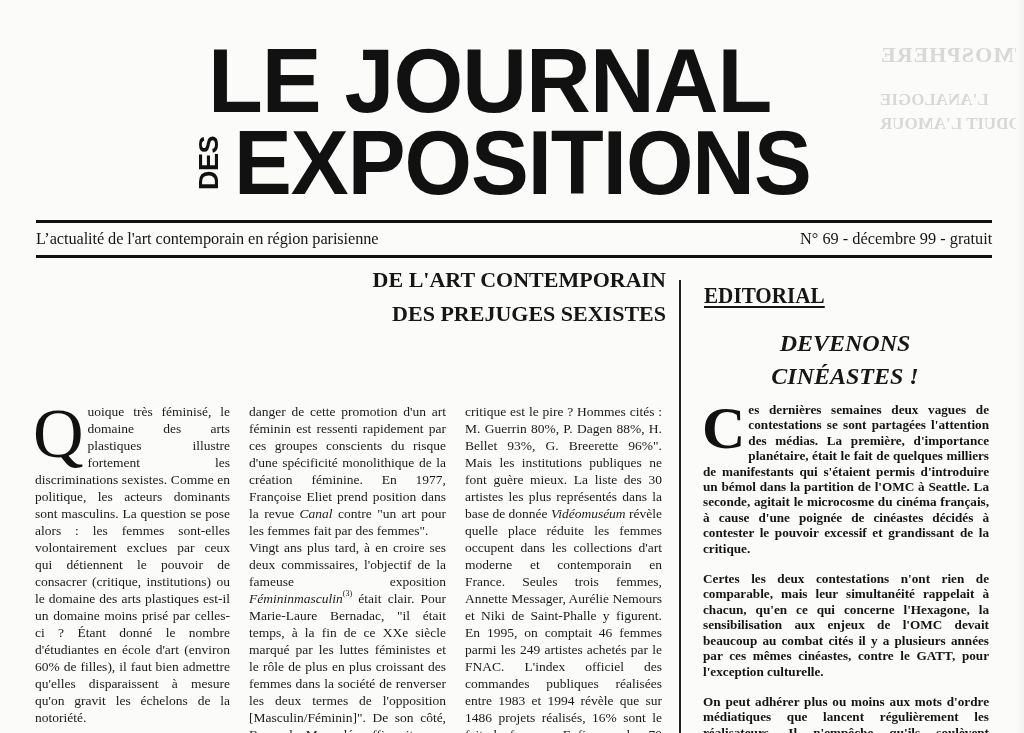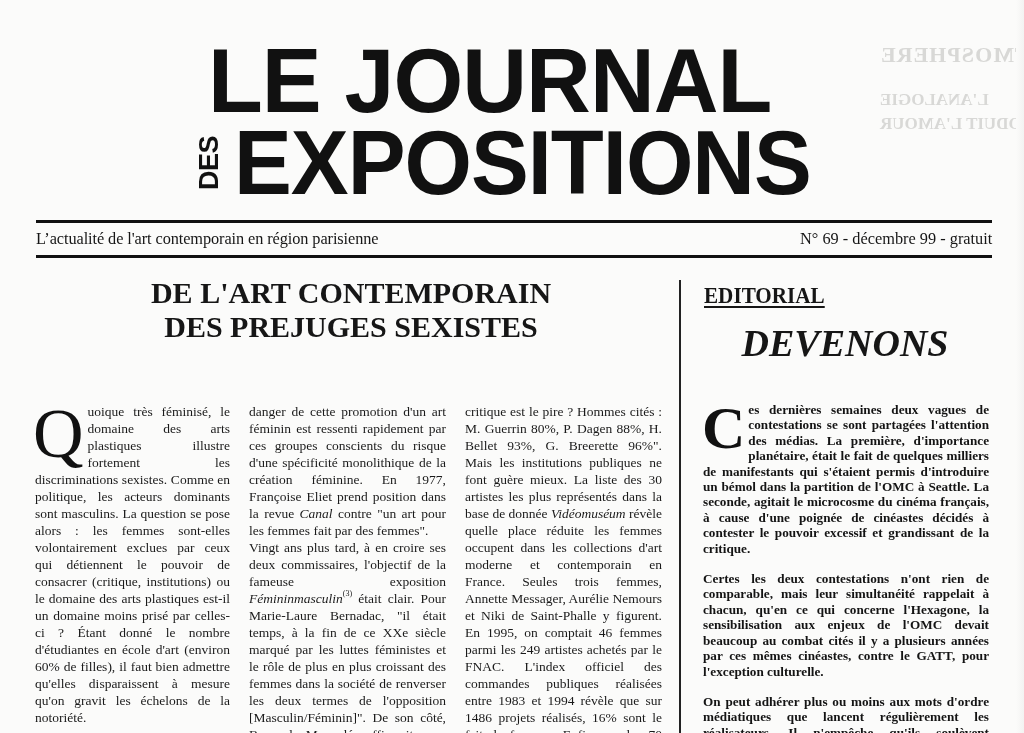--- a/index.html
+++ b/index.html
@@ -54,23 +54,23 @@
     transform: scaleX(0.96); transform-origin: left top;
   }
   .issue {
     position: absolute; right: 32px; top: 229px;
     font-size: 17px; white-space: nowrap;
     transform: scaleX(0.96); transform-origin: right top;
   }
 
   
   .headline {
-    position: absolute; left: 36px; width: 630px; top: 276px;
-    text-align: center; font-weight: bold;
-    font-size: 30px; line-height: 34px; letter-spacing: 0px;
+    position: absolute; left: 36px; width: 630px; top: 263px;
+    text-align: right; font-weight: bold;
+    font-size: 22px; line-height: 34px; letter-spacing: 0px;
   }
 
   .col {
     position: absolute; font-size: 13.5px; line-height: 17px;
     text-align: justify; color: #1a1a1a;
   }
   .col.c1 { left: 35px; top: 403px; width: 195px; }
   .col.c2 { left: 249px; top: 403px; width: 197px; }
   .col.c3 { left: 465px; top: 403px; width: 197px; }
   .col p { margin: 0; }
@@ -88,21 +88,21 @@
   
   .ed-label {
     position: absolute; left: 704px; top: 283px;
     font-weight: bold; font-size: 23px; line-height: 26px;
     text-decoration: underline; text-underline-offset: 3px; text-decoration-thickness: 2px;
     transform: scaleX(0.92); transform-origin: left top;
   }
   .ed-title {
     position: absolute; left: 700px; width: 290px; top: 327px;
     text-align: center; font-weight: bold; font-style: italic;
-    font-size: 38px; line-height: 33px;
+    font-size: 24px; line-height: 33px;
   }
   .ed-body {
     position: absolute; left: 703px; top: 402px; width: 286px;
     font-weight: bold; font-size: 13.2px; line-height: 15.4px;
     text-align: justify; color: #141414;
   }
   .ed-body p { margin: 0 0 15px 0; }
   .dropcap-c {
     float: left; font-size: 60px; line-height: 48px; height: 46px;
     margin: 2px 3px 0 -1px; font-weight: bold; color: #111;
@@ -149,20 +149,21 @@
   <div class="col c3">
     <p><span>critique est le pire ? Hommes cités : M. Guerrin 80%, P. Dagen 88%, H. Bellet 93%, G. Breerette 96%". Mais les institutions publiques ne font guère mieux. La liste des 30 artistes les plus représentés dans la base de donnée </span><i>Vidéomuséum</i><span> révèle quelle place réduite les femmes occupent dans les collections d'art moderne et contemporain en France. Seules trois femmes, Annette Messager, Aurélie Nemours et Niki de Saint-Phalle y figurent. En 1995, on comptait 46 femmes parmi les 249 artistes achetés par le FNAC. L'index officiel des commandes publiques réalisées entre 1983 et 1994 révèle que sur 1486 projets réalisés, 16% sont le fait de femmes. Enfin, sur les 70 artistes ayant exposé dans au moins trois centres d'art (4), on ne compte que 6 femmes.</span></p>
 
   </div>
 
   <div class="vdivider"></div>
 
   <div class="ed-label">EDITORIAL</div>
   <h2 class="ed-title">
     <div>DEVENONS</div>
+    <div>CINÉASTES !</div>
   </h2>
 
   <div class="ed-body">
     <p><span class="dropcap-c">C</span><span>es dernières semaines deux vagues de contestations se sont partagées l'attention des médias. La première, d'importance planétaire, était le fait de quelques milliers de manifestants qui s'étaient permis d'introduire un bémol dans la partition de l'OMC à Seattle. La seconde, agitait le microcosme du cinéma français, à cause d'une poignée de cinéastes décidés à contester le pouvoir excessif et grandissant de la critique.</span></p>
     <p>Certes les deux contestations n'ont rien de comparable, mais leur simultanéité rappelait à chacun, qu'en ce qui concerne l'Hexagone, la sensibilisation aux enjeux de l'OMC devait beaucoup au combat cités il y a plusieurs années par ces mêmes cinéastes, contre le GATT, pour l'exception culturelle.</p>
     <p>On peut adhérer plus ou moins aux mots d'ordre médiatiques que lancent régulièrement les réalisateurs. Il n'empêche qu'ils soulèvent régulièrement de bonnes questions et reçoivent désormais du public l'attention que celui-ci prêtait autrefois aux</p>
   </div>
 
   <div class="ed-right-edge"></div>
 </div>

